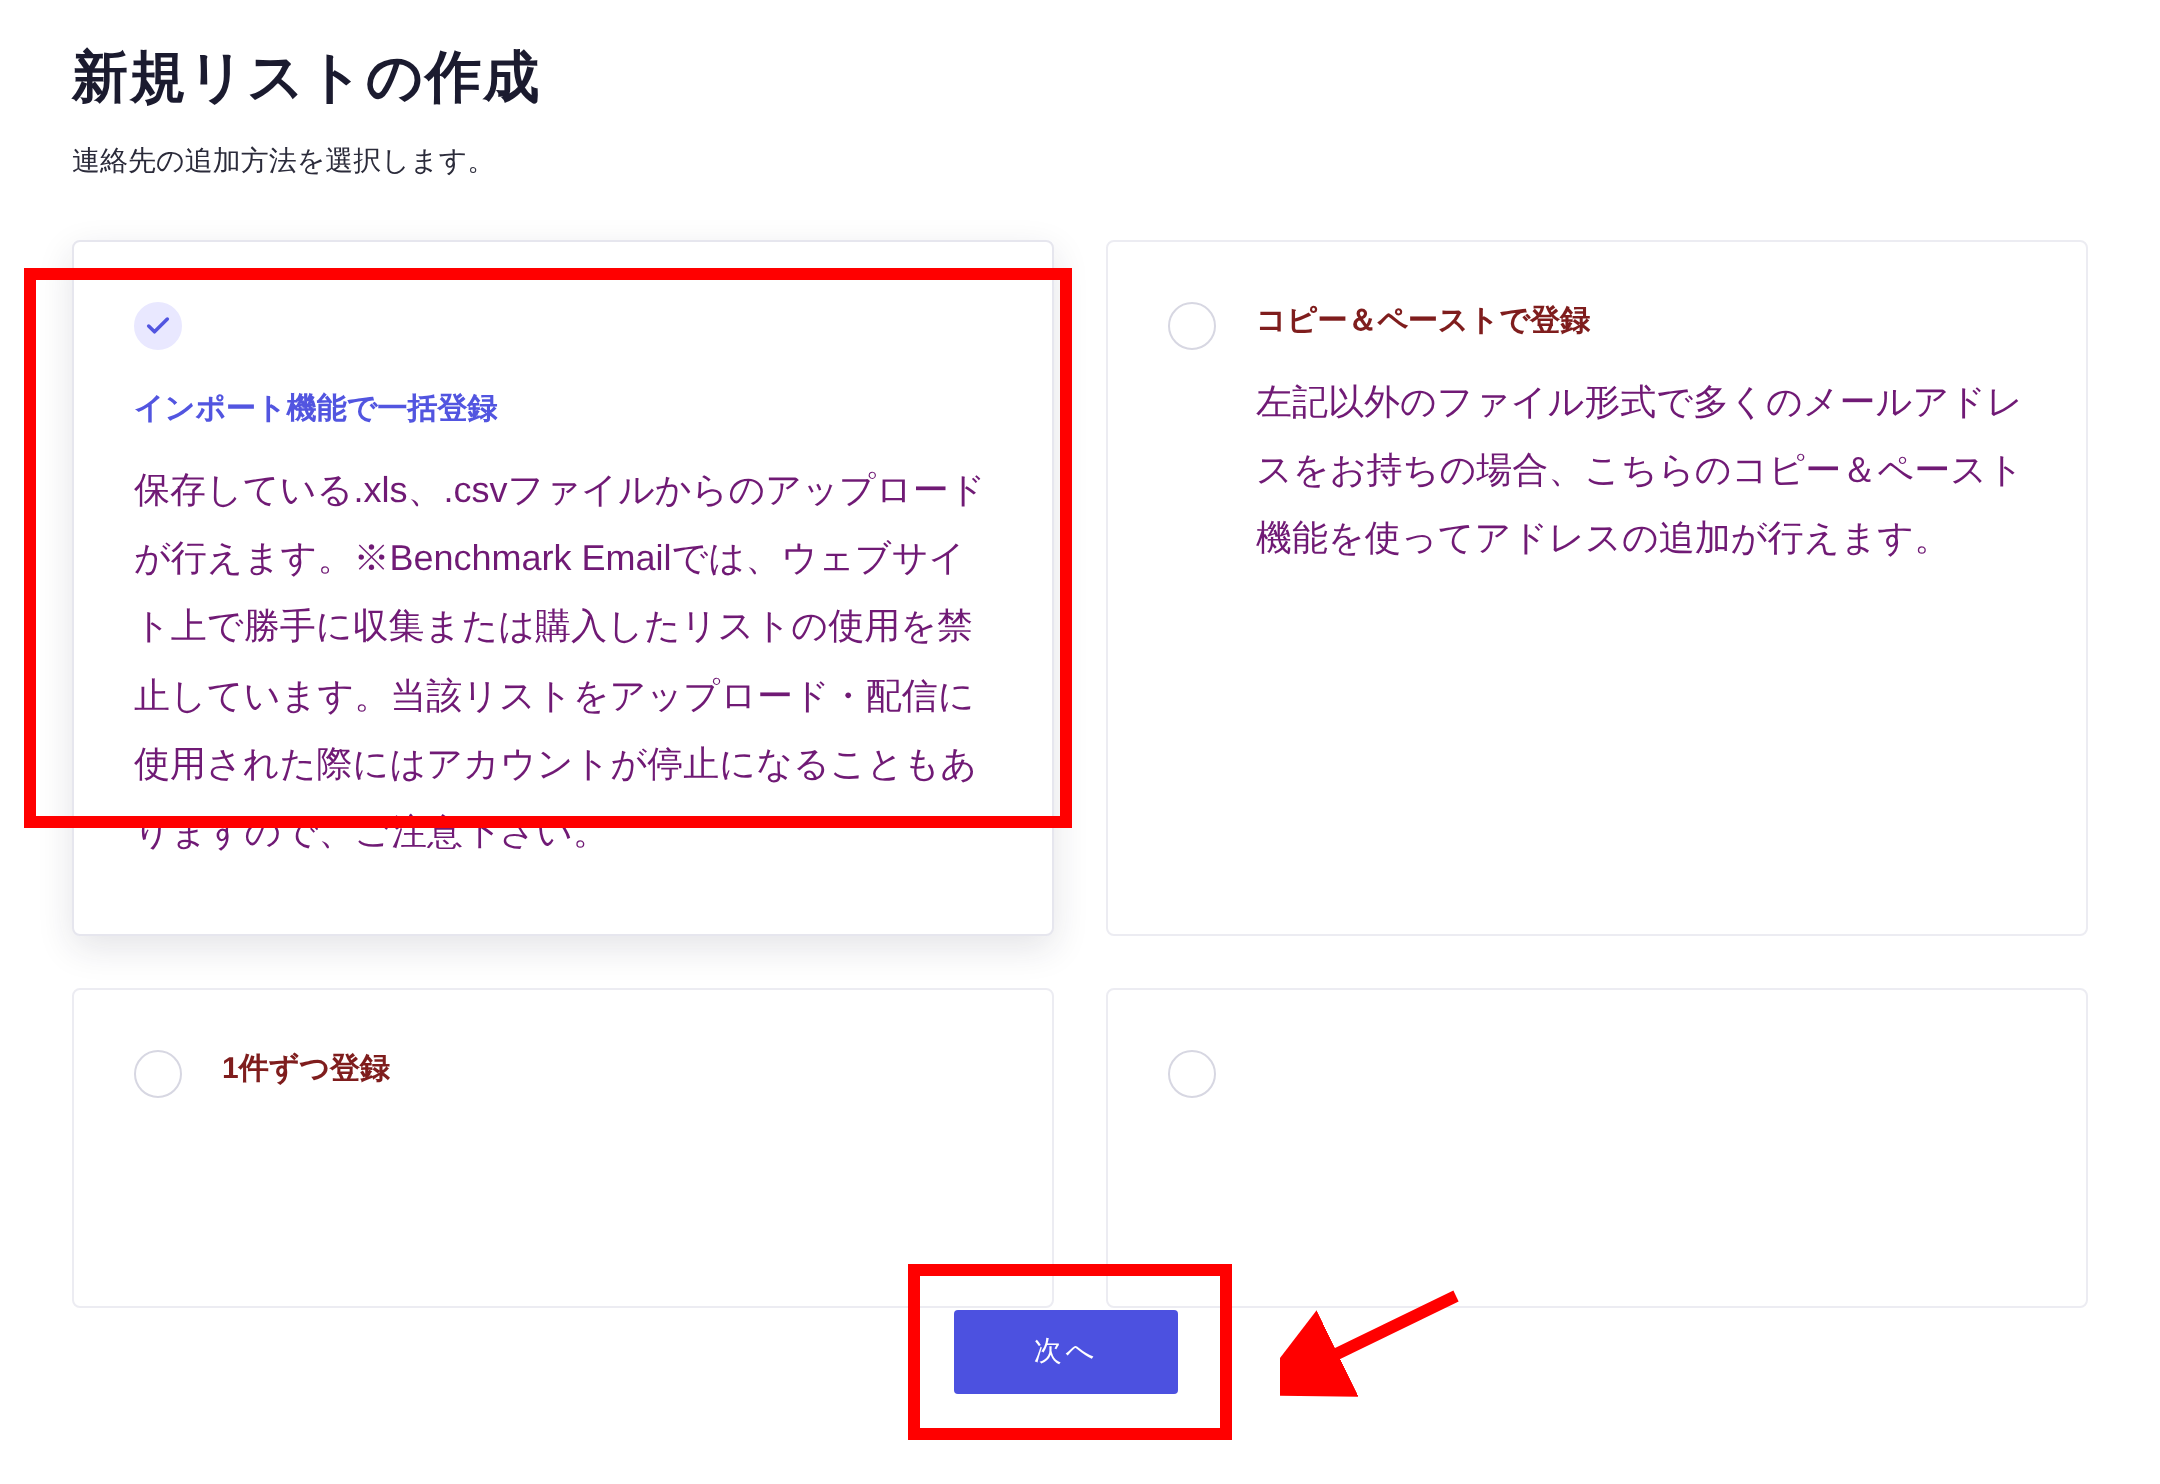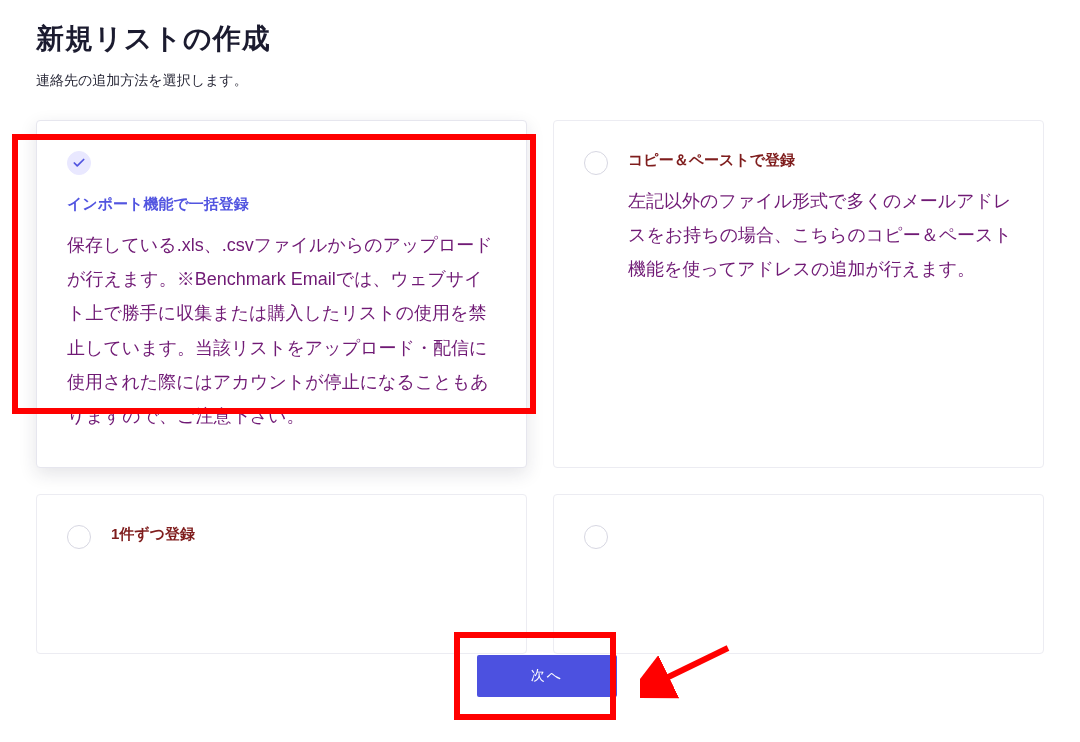--- a/index.html
+++ b/index.html
@@ -97,21 +97,21 @@
     width: 162px;
     height: 88px;
     border: 6px solid #ff0000;
     pointer-events: none;
     z-index: 5;
   }
   .next-btn {
     position: absolute;
     left: 477px;
     top: 655px;
-    width: 140px;
+    width: 112px;
     height: 42px;
     background: #4c51e0;
     color: #fff;
     border: none;
     font-size: 14px;
     font-weight: 500;
     cursor: pointer;
     border-radius: 2px;
     letter-spacing: 2px;
   }

